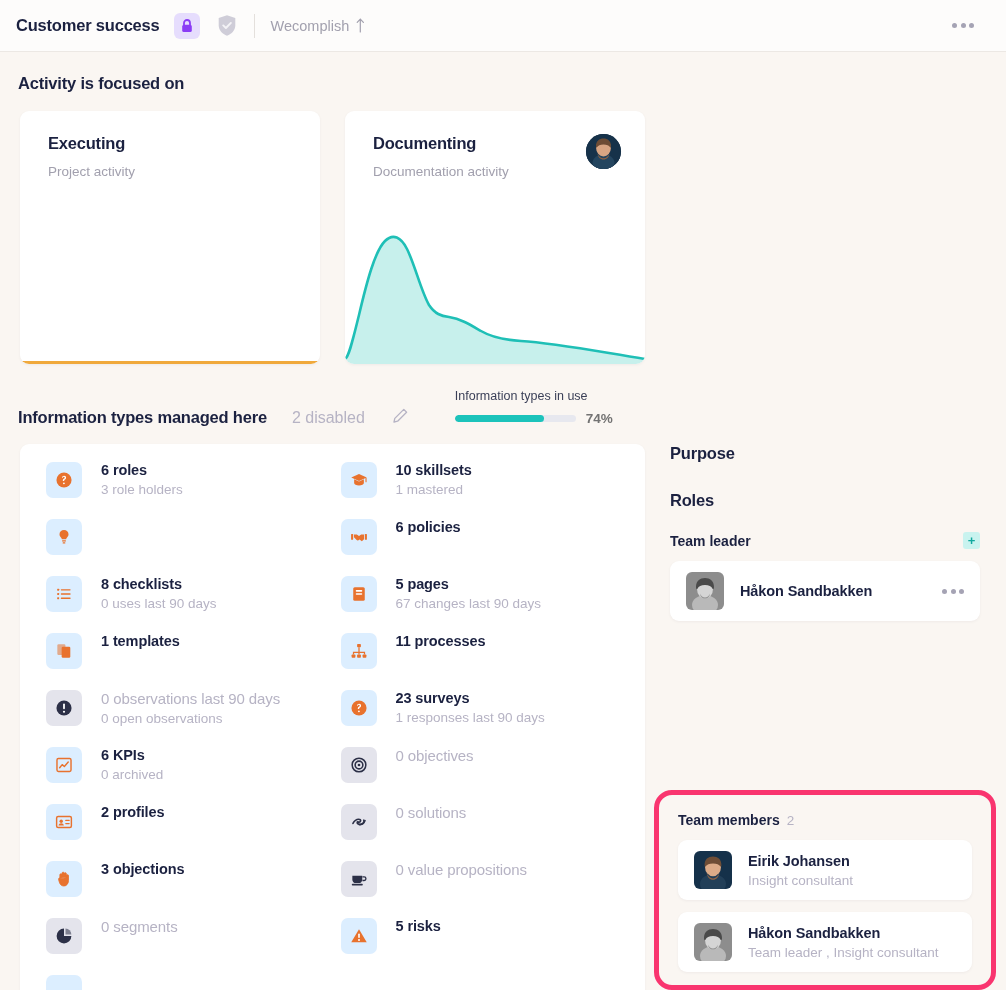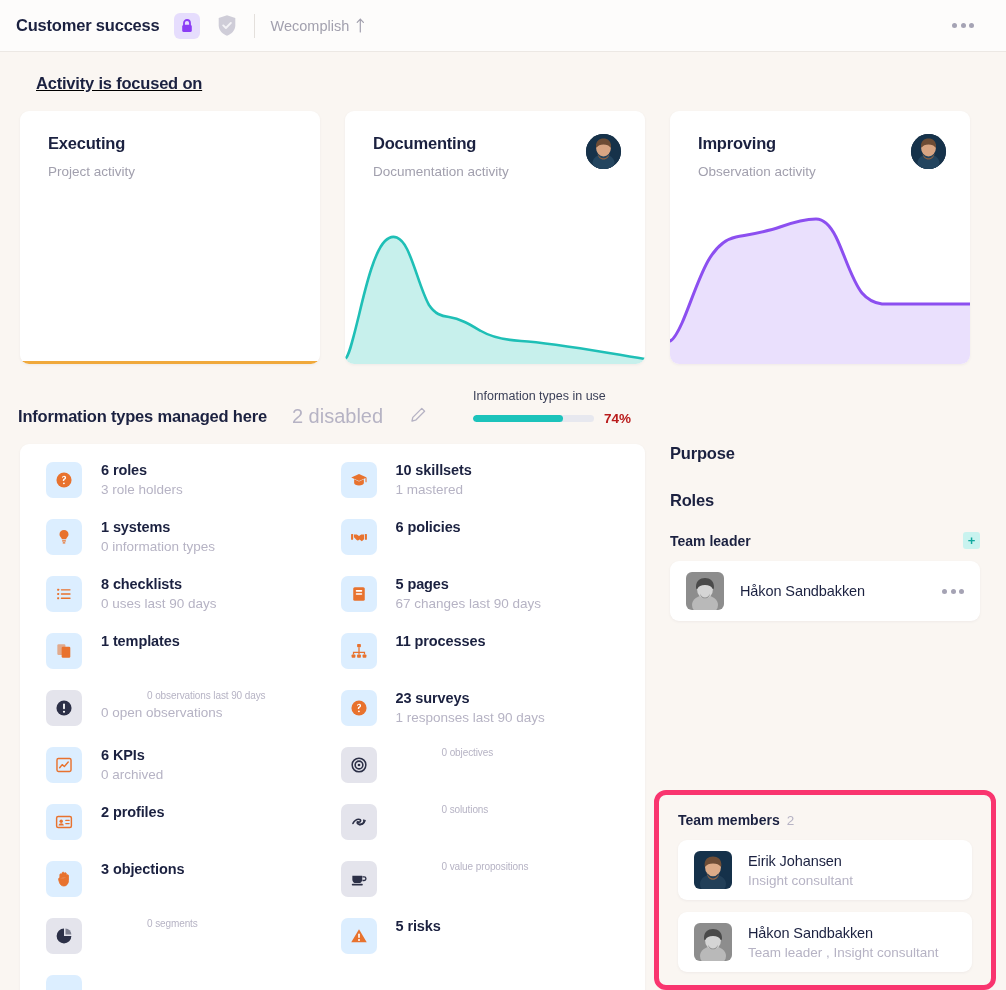--- a/index.html
+++ b/index.html
@@ -29,21 +29,21 @@
   .ws-name { font-size: 14.5px; color: #a2a0ae; display: flex; align-items: center; gap: 5px; }
   .topbar-spacer { flex: 1; }
   .dots { display: flex; gap: 3.5px; align-items: center; cursor: pointer; }
   .dots i { width: 5px; height: 5px; border-radius: 50%; background: #a5a3b4; display: block; }
 
   
   .sec-title {
     font-size: 16.5px; font-weight: 700; color: #1b2140; letter-spacing: -0.2px;
   }
 
-  .activity-head { padding: 22px 0 0 36px; text-decoration: underline; }
+  .activity-head { padding: 22px 0 0 18px; }
 
   
   .cards { display: flex; gap: 25px; padding: 18px 20px 0 20px; }
   .card {
     background: #fff; border-radius: 9px; width: 300px; height: 253px;
     position: relative; overflow: hidden;
     box-shadow: 0 1px 3px rgba(30,25,60,.05);
   }
   .card-head { padding: 23px 24px 0 28px; display: flex; align-items: flex-start; }
   .card-texts { flex: 1; }
@@ -55,49 +55,49 @@
   }
   .card-chart { position: absolute; left: 0; right: 0; bottom: 0; height: 165px; }
   .card-chart svg { display: block; width: 100%; height: 100%; }
   .card-underline { position: absolute; left: 0; right: 0; bottom: 0; height: 3px; }
 
   
   .info-head-row {
     display: flex; align-items: flex-end; padding: 25px 20px 0 18px;
   }
   .info-title-wrap { display: flex; align-items: center; gap: 25px; }
-  .disabled-note { font-size: 20px; color: #b6b3c4; font-weight: 400; }
+  .disabled-note { font-size: 16px; color: #b6b3c4; font-weight: 400; }
   .pencil { margin-left: 2px; cursor: pointer; }
   .info-usage { margin-left: 46px; width: 158px; padding-bottom: 2px; }
   .info-usage-label { font-size: 12.5px; color: #3a3f57; font-weight: 400; }
   .usage-row { display: flex; align-items: center; gap: 10px; margin-top: 8px; }
   .bar-track { flex: 1; height: 7px; border-radius: 4px; background: #e7e8ef; overflow: hidden; }
   .bar-fill { height: 100%; border-radius: 4px; background: #1cc3bb; }
-  .usage-pct { font-size: 13.5px; font-weight: 700; color: #b91c1c; }
+  .usage-pct { font-size: 13.5px; font-weight: 700; color: #737373; }
 
   
   .main-row { display: flex; gap: 25px; padding: 16px 20px 0 20px; align-items: flex-start; }
 
   .types-card {
     background: #fff; border-radius: 9px; width: 625px; padding: 18px 0 10px 0;
     box-shadow: 0 1px 3px rgba(30,25,60,.05);
     display: flex;
   }
   .types-col { width: 50%; padding-left: 26px; }
   .types-col.right { padding-left: 8px; }
   .ti { display: flex; align-items: flex-start; gap: 19px; height: 57px; }
   .ti-icon {
     width: 36px; height: 36px; border-radius: 7px; flex: none;
     display: flex; align-items: center; justify-content: center;
     background: #dceeff;
   }
   .ti-icon.off { background: #e4e4ec; }
   .ti-text { min-width: 0; }
   .ti-main { font-size: 14.5px; font-weight: 700; color: #1b2140; letter-spacing: -0.1px; }
-  .ti-main.off { color: #b6b3c4; font-weight: 400; font-size: 10px; margin-left: 46px; }
+  .ti-main.off { color: #b6b3c4; font-weight: 400; font-size: 15px; }
   .ti-sub { font-size: 13.5px; color: #b6b3c4; margin-top: 4px; }
 
   
   .right-col { width: 310px; }
   .purpose-card {
     background: #fff; border-radius: 9px; padding: 26px 32px; margin-top: 14px;
     box-shadow: 0 1px 3px rgba(30,25,60,.05); min-height: 178px;
   }
   .purpose-text { font-size: 14px; line-height: 1.55; color: #4b5066; }
 
@@ -111,27 +111,27 @@
     display: flex; align-items: center; justify-content: center;
     color: #12a99f; font-size: 13px; font-weight: 700; line-height: 1; cursor: pointer;
   }
   .person-card {
     background: #fff; border-radius: 9px; margin-top: 12px; padding: 11px 16px;
     display: flex; align-items: center; gap: 16px;
     box-shadow: 0 1px 3px rgba(30,25,60,.05);
   }
   .person-avatar { width: 38px; height: 38px; border-radius: 6px; overflow: hidden; flex: none; }
   .person-body { flex: 1; min-width: 0; }
-  .person-name { font-size: 14.5px; font-weight: 400; color: #1b2140; letter-spacing: -0.1px; }
+  .person-name { font-size: 14.5px; font-weight: 700; color: #1b2140; letter-spacing: -0.1px; }
   .person-role { font-size: 13.5px; color: #b6b3c4; margin-top: 4px; }
 
   
   .tm-highlight {
     position: absolute; left: 654px; top: 790px; width: 342px; height: 200px;
-    border: 5px solid #f9356f; border-radius: 12px;
+    border: 5px solid #f9356f; border-radius: 18px;
     background: #faf6f2; padding: 17px 19px 0 19px; overflow: hidden;
   }
   .tm-head { display: flex; align-items: baseline; gap: 7px; }
   .tm-title { font-size: 14px; font-weight: 700; color: #1b2140; }
   .tm-count { font-size: 13.5px; color: #b6b3c4; }
 </style>
 </head>
 <body>
 
 <div class="app">
@@ -204,43 +204,20 @@
         </div>
       </div>
       <div class="card-chart">
         <svg viewBox="0 0 300 165" preserveAspectRatio="none" aria-hidden="true">
           <path d="M0,160 C4,158 8,140 14,116 C22,82 30,52 40,42 C48,34 56,38 62,50 C70,66 76,92 84,106 C90,115 96,117 104,118 C116,120 124,125 136,132 C148,139 160,141 176,142 C210,144 250,152 300,160 L300,165 L0,165 Z" fill="#c7f0ec"></path>
           <path d="M0,160 C4,158 8,140 14,116 C22,82 30,52 40,42 C48,34 56,38 62,50 C70,66 76,92 84,106 C90,115 96,117 104,118 C116,120 124,125 136,132 C148,139 160,141 176,142 C210,144 250,152 300,160" fill="none" stroke="#1fbfb6" stroke-width="2.6" stroke-linecap="round" stroke-linejoin="round"></path>
         </svg>
       </div>
     </div>
 
-    <div class="card">
-      <div class="card-head">
-        <div class="card-texts">
-          <div class="card-title">Improving</div>
-          <div class="card-sub">Observation activity</div>
-        </div>
-        <div class="avatar-circ">
-          <svg viewBox="0 0 35 35" width="35" height="35" aria-hidden="true">
-            <rect width="35" height="35" fill="#16324a"></rect>
-            <ellipse cx="17.5" cy="29" rx="11" ry="9" fill="#24455f"></ellipse>
-            <ellipse cx="17.5" cy="14" rx="7.4" ry="8.4" fill="#d8a583"></ellipse>
-            <path d="M10 12c0-5 3.2-7.6 7.5-7.6S25 7 25 12c0 1.4-.4 2-1 1.2-1-1.4-3.1-2.6-6.5-2.6S11.9 12 11 13.2c-.6.8-1 .2-1-1.2z" fill="#6d4c35"></path>
-            <path d="M11.4 19.5c1.3 3.2 3.6 4.8 6.1 4.8s4.8-1.6 6.1-4.8c-.6 3.8-2.8 6-6.1 6s-5.5-2.2-6.1-6z" fill="#8a5f42"></path>
-          </svg>
-        </div>
-      </div>
-      <div class="card-chart">
-        <svg viewBox="0 0 300 165" preserveAspectRatio="none" aria-hidden="true">
-          <path d="M0,142 C3,141 7,135 12,124 C20,106 28,80 38,62 C46,48 56,40 66,38 C82,35 96,33 110,28 C124,23 136,20 146,20 C154,20 160,26 166,38 C174,54 182,82 192,94 C198,101 204,104 212,105 L300,105 L300,165 L0,165 Z" fill="#eae0fd"></path>
-          <path d="M0,142 C3,141 7,135 12,124 C20,106 28,80 38,62 C46,48 56,40 66,38 C82,35 96,33 110,28 C124,23 136,20 146,20 C154,20 160,26 166,38 C174,54 182,82 192,94 C198,101 204,104 212,105 L300,105" fill="none" stroke="#8c4ff0" stroke-width="3" stroke-linecap="round" stroke-linejoin="round"></path>
-        </svg>
-      </div>
-    </div>
   </div>
 
   <div class="info-head-row">
     <div class="info-title-wrap">
       <div class="sec-title">Information types managed here</div>
       <div class="disabled-note">2 disabled</div>
       <span class="pencil">
         <svg width="17" height="17" viewBox="0 0 17 17" aria-hidden="true">
           <path d="M11.8 2.4 14.6 5.2 5.6 14.2 2 15l.8-3.6z" fill="none" stroke="#b6b3c4" stroke-width="1.3" stroke-linejoin="round"></path>
         </svg>
@@ -276,24 +253,20 @@
             </div>
           </div>
           <div class="ti">
             <div class="ti-icon">
               <svg width="18" height="18" viewBox="0 0 20 20" aria-hidden="true">
                 <path d="M10 2.2c-2.9 0-5 2.1-5 4.8 0 1.9 1 3 1.8 3.9.5.6.8 1 .8 1.6h4.8c0-.6.3-1 .8-1.6.8-.9 1.8-2 1.8-3.9 0-2.7-2.1-4.8-5-4.8z" fill="#e8722e"></path>
                 <rect x="7.8" y="13.6" width="4.4" height="1.5" rx=".7" fill="#e8722e"></rect>
                 <rect x="8.5" y="15.8" width="3" height="1.5" rx=".7" fill="#e8722e"></rect>
               </svg>
             </div>
-            <div class="ti-text">
-              <div class="ti-main">1 systems</div>
-              <div class="ti-sub">0 information types</div>
-            </div>
           </div>
           <div class="ti">
             <div class="ti-icon">
               <svg width="18" height="18" viewBox="0 0 20 20" aria-hidden="true">
                 <rect x="2.4" y="4.2" width="2.2" height="2.2" rx=".5" fill="#e8722e"></rect>
                 <rect x="2.4" y="8.9" width="2.2" height="2.2" rx=".5" fill="#e8722e"></rect>
                 <rect x="2.4" y="13.6" width="2.2" height="2.2" rx=".5" fill="#e8722e"></rect>
                 <rect x="6.4" y="4.6" width="11" height="1.5" rx=".7" fill="#e8722e"></rect>
                 <rect x="6.4" y="9.3" width="11" height="1.5" rx=".7" fill="#e8722e"></rect>
                 <rect x="6.4" y="14" width="11" height="1.5" rx=".7" fill="#e8722e"></rect>

